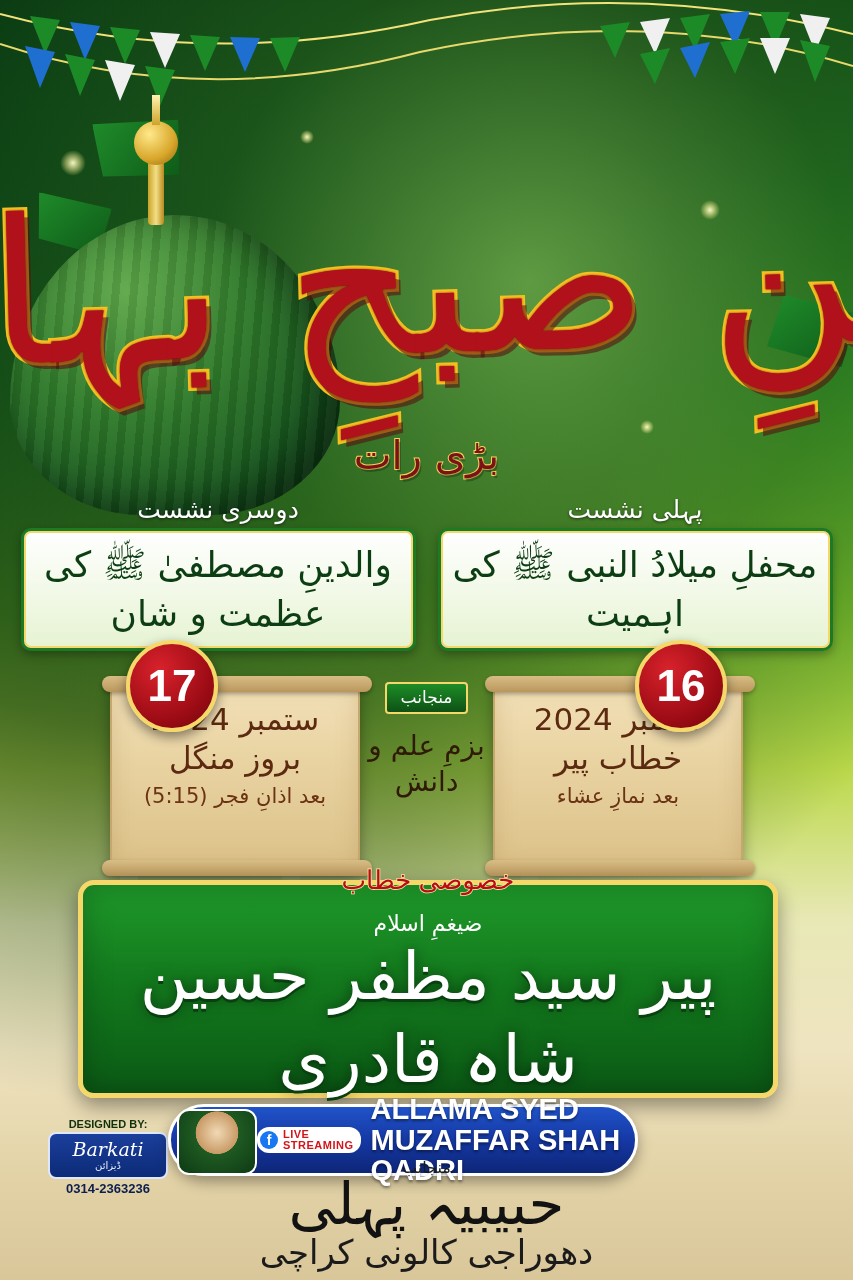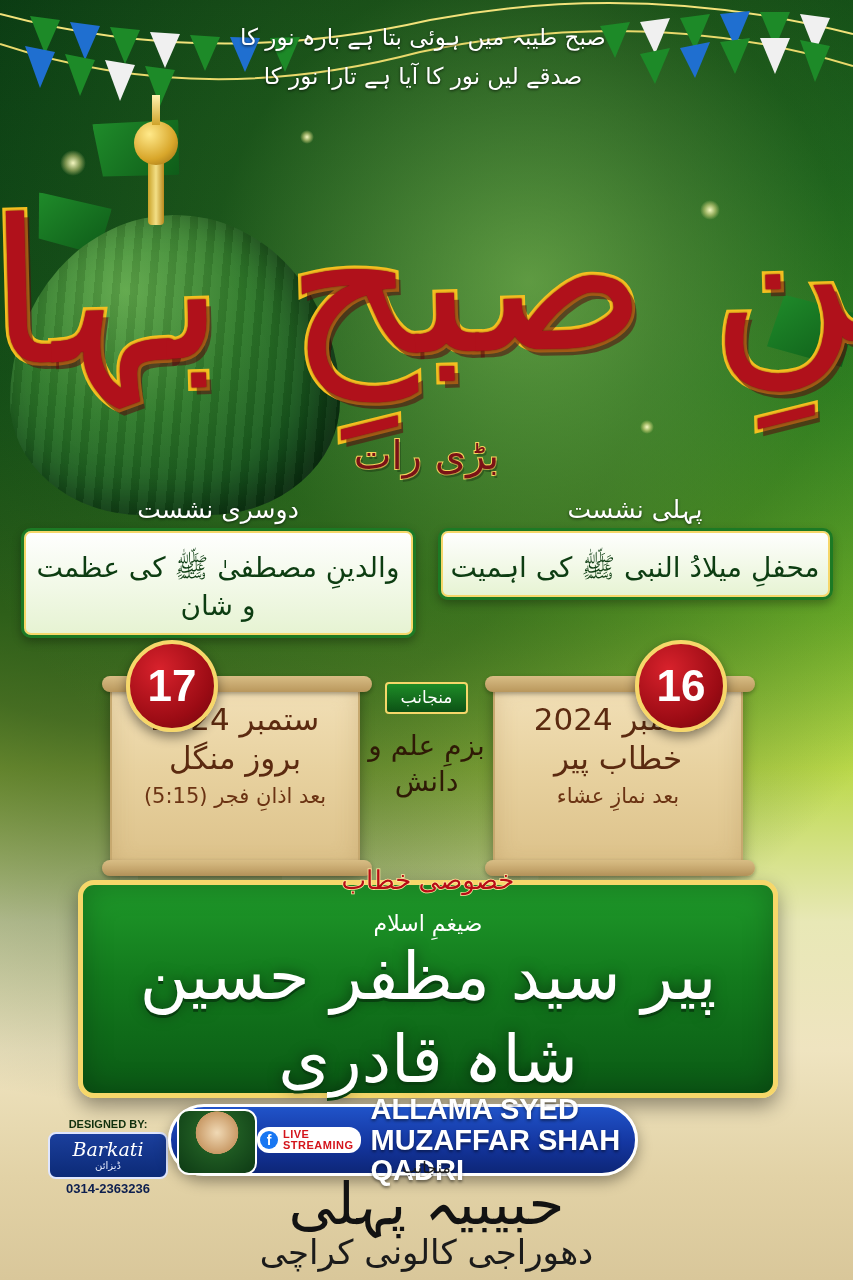--- a/index.html
+++ b/index.html
@@ -106,25 +106,25 @@
     direction: rtl; text-align: center;
   }
   .session-kicker {
     font-family: "DejaVu Sans", sans-serif;
     font-size: 25px; color: #ffffff;
     text-shadow: 0 1px 3px rgba(0,0,0,.6);
     margin-bottom: 4px;
   }
   .session-title {
     font-family: "DejaVu Sans", sans-serif;
-    font-size: 28px; color: #0d3d12;
+    font-size: 36px; color: #0d3d12;
     background: linear-gradient(180deg,#ffffff,#e6f3d2);
     border: 3px solid #1c7a24;
     border-radius: 10px;
-    padding: 18px 10px 10px;
+    padding: 10px 10px 10px;
     box-shadow: 0 4px 10px rgba(0,0,0,.3), inset 0 0 0 2px #f6d76a;
     line-height: 1.35;
   }
   
   .scrolls {
     position: absolute; left: 0; top: 640px; width: 853px; height: 250px;
   }
   .scroll {
     position: absolute; top: 42px; width: 250px; height: 188px;
     background: linear-gradient(180deg,#f2e0b8 0%, #e8d2a0 45%, #dcc189 100%);
@@ -341,22 +341,20 @@
 
   <div class="dome">
     <div class="dome-body">
         <div class="dome-stripes"></div>
       </div>
     <div class="dome-spire"></div>
     <div class="dome-ball"></div>
     <div class="dome-tip"></div>
   </div>
 
-  <div class="topverse">صبح طیبہ میں ہوئی بتا ہے بارہ نور کا
-صدقے لیں نور کا آیا ہے تارا نور کا</div>
 
   <div class="headline-wrap">
     <div class="headline">جشنِ صبحِ بہاراں</div>
   </div>
 
   <div class="bigraat">بڑی رات</div>
 
   <div class="sessions">
     <div class="session">
       <div class="session-kicker">دوسری نشست</div>

